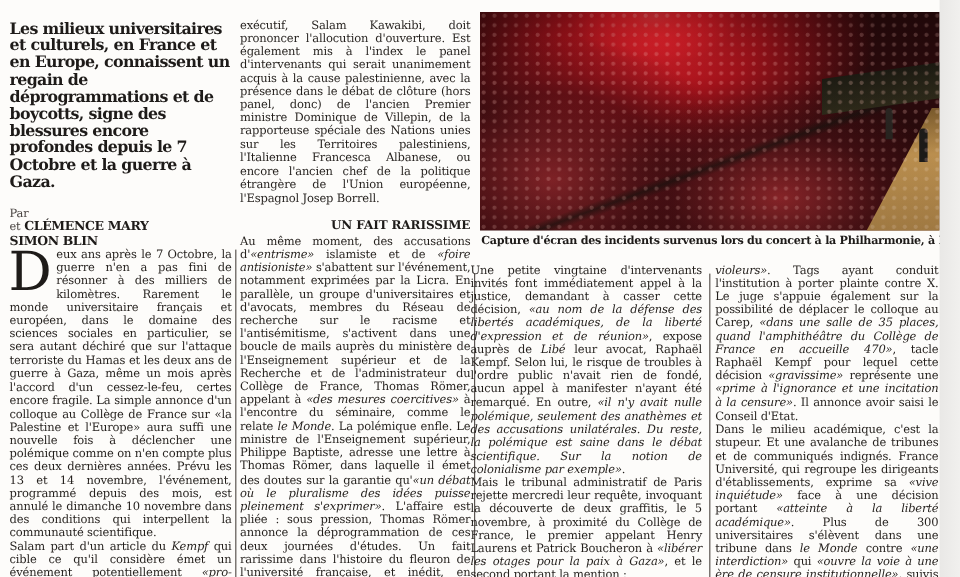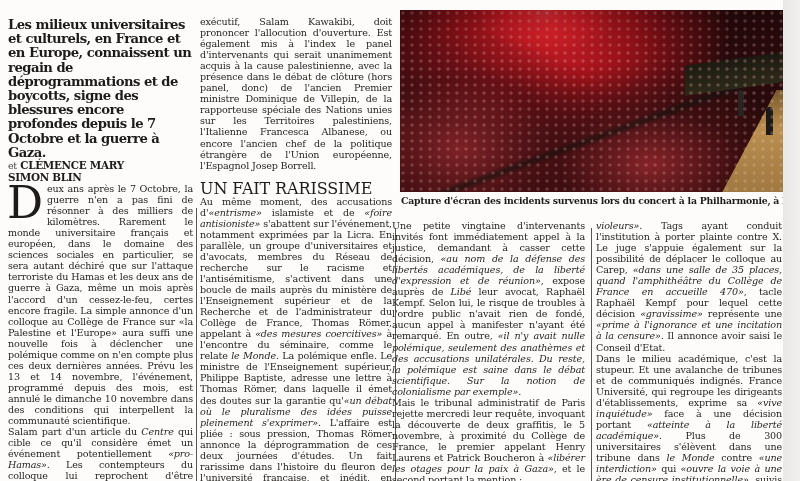--- a/index.html
+++ b/index.html
@@ -16,21 +16,21 @@
     .c1 { left: 8px; top: 0; width: 185px; }
     .chapo { font-family: "DejaVu Serif", serif; font-weight: bold; font-size: 13.2px; line-height: 14.2px; letter-spacing: -0.55px; text-align: left; color: #1e1b19; padding-top: 8px; }
     .byline-par { margin-top: 13px; font-size: 9.5px; color: #4a4542; line-height: 11px; }
     .byline-name { font-weight: bold; font-size: 10.4px; line-height: 11.5px; letter-spacing: -0.3px; color: #1e1b19; text-transform: uppercase; }
     .byline-et { font-size: 9.5px; font-weight: normal; text-transform: none; color: #4a4542; }
     .lead { margin-top: 12px; }
     .dropcap { float: left; font-size: 45px; line-height: 35px; margin: 2px 4px 0 -1px; font-weight: normal; color: #1e1b19; }
 
     
     .c2 { left: 200px; top: 0; width: 192px; }
-    .subhead { font-weight: normal; text-align: left; font-size: 16px; line-height: 12px; margin: 12px 0 1px 0; letter-spacing: -0.1px; color: #1e1b19; }
+    .subhead { font-weight: bold; text-align: right; font-size: 10px; line-height: 12px; margin: 12px 0 1px 0; letter-spacing: -0.1px; color: #1e1b19; }
 
     
     .vrule { position: absolute; width: 1px; background: #5b5551; }
 
     
     .photo { position: absolute; left: 400px; top: 0; width: 383px; height: 182px; overflow: hidden; background: #2a0a0c; }
     .photo .layer { position: absolute; inset: 0; }
     .caption { position: absolute; left: 401px; top: 185px; width: 383px; font-weight: bold; font-size: 9.3px; line-height: 11px; letter-spacing: -0.25px; color: #1e1b19; white-space: nowrap; }
 
     
@@ -38,25 +38,26 @@
     
     .c4 { left: 596px; top: 210px; width: 186px; }
   </style>
 </head>
 <body>
 
 <div class="page">
 
   <div class="col c1">
     <div class="chapo">Les milieux universitaires et culturels, en France et en Europe, connaissent un regain de déprogrammations et de boycotts, signe des blessures encore profondes depuis le 7 Octobre et la guerre à Gaza.</div>
+    <div class="byline-par">Par</div>
     <div class="byline-name"><span class="byline-et">et</span> <span>CLÉMENCE MARY</span></div>
     <div class="byline-name">SIMON BLIN</div>
 
     <p class="lead"><span class="dropcap">D</span><span>eux ans après le 7 Octobre, la guerre n'en a pas fini de résonner à des milliers de kilomètres. Rarement le monde universitaire français et européen, dans le domaine des sciences sociales en particulier, se sera autant déchiré que sur l'attaque terroriste du Hamas et les deux ans de guerre à Gaza, même un mois après l'accord d'un cessez-le-feu, certes encore fragile. La simple annonce d'un colloque au Collège de France sur «la Palestine et l'Europe» aura suffi une nouvelle fois à déclencher une polémique comme on n'en compte plus ces deux dernières années. Prévu les 13 et 14 novembre, l'événement, programmé depuis des mois, est annulé le dimanche 10 novembre dans des conditions qui interpellent la communauté scientifique.</span></p>
-    <p><span>Salam part d'un article du </span><em>Centre</em><span> qui cible ce qu'il considère émet un événement potentiellement </span><em>«pro-Hamas»</em><span>. Les contempteurs du colloque lui reprochent d'être coorganisé par le Centre arabe de recherches et d'études politiques de Paris (Carep Paris), un organisme financé par des fonds qataris, dont le directeur</span></p>
+    <p><span>Salam part d'un article du </span><em>Kempf</em><span> qui cible ce qu'il considère émet un événement potentiellement </span><em>«pro-Hamas»</em><span>. Les contempteurs du colloque lui reprochent d'être coorganisé par le Centre arabe de recherches et d'études politiques de Paris (Carep Paris), un organisme financé par des fonds qataris, dont le directeur</span></p>
   </div>
 
   <div class="vrule" style="left:196px; top:198px; height:283px;"></div>
 
   <div class="col c2">
     <p style="padding-top:6px;">exécutif, Salam Kawakibi, doit prononcer l'allocution d'ouverture. Est également mis à l'index le panel d'intervenants qui serait unanimement acquis à la cause palestinienne, avec la présence dans le débat de clôture (hors panel, donc) de l'ancien Premier ministre Dominique de Villepin, de la rapporteuse spéciale des Nations unies sur les Territoires palestiniens, l'Italienne Francesca Albanese, ou encore l'ancien chef de la politique étrangère de l'Union européenne, l'Espagnol Josep Borrell.</p>
     <div class="subhead">UN FAIT RARISSIME</div>
     <p><span>Au même moment, des accusations d'</span><em>«entrisme»</em><span> islamiste et de </span><em>«foire antisioniste»</em><span> s'abattent sur l'événement, notamment exprimées par la Licra. En parallèle, un groupe d'universitaires et d'avocats, membres du Réseau de recherche sur le racisme et l'antisémitisme, s'activent dans une boucle de mails auprès du ministère de l'Enseignement supérieur et de la Recherche et de l'administrateur du Collège de France, Thomas Römer, appelant à </span><em>«des mesures coercitives»</em><span> à l'encontre du séminaire, comme le relate </span><em>le Monde</em><span>. La polémique enfle. Le ministre de l'Enseignement supérieur, Philippe Baptiste, adresse une lettre à Thomas Römer, dans laquelle il émet des doutes sur la garantie qu'</span><em>«un débat où le pluralisme des idées puisse pleinement s'exprimer»</em><span>. L'affaire est pliée : sous pression, Thomas Römer annonce la déprogrammation de ces deux journées d'études. Un fait rarissime dans l'histoire du fleuron de l'université française, et inédit, en raison de son caractère politique. </span><em>«On remet en cause le contenu scientifique du colloque, ce que je récuse fermement et qui constitue une injure pour tous les participants»</em></p>
   </div>
 

